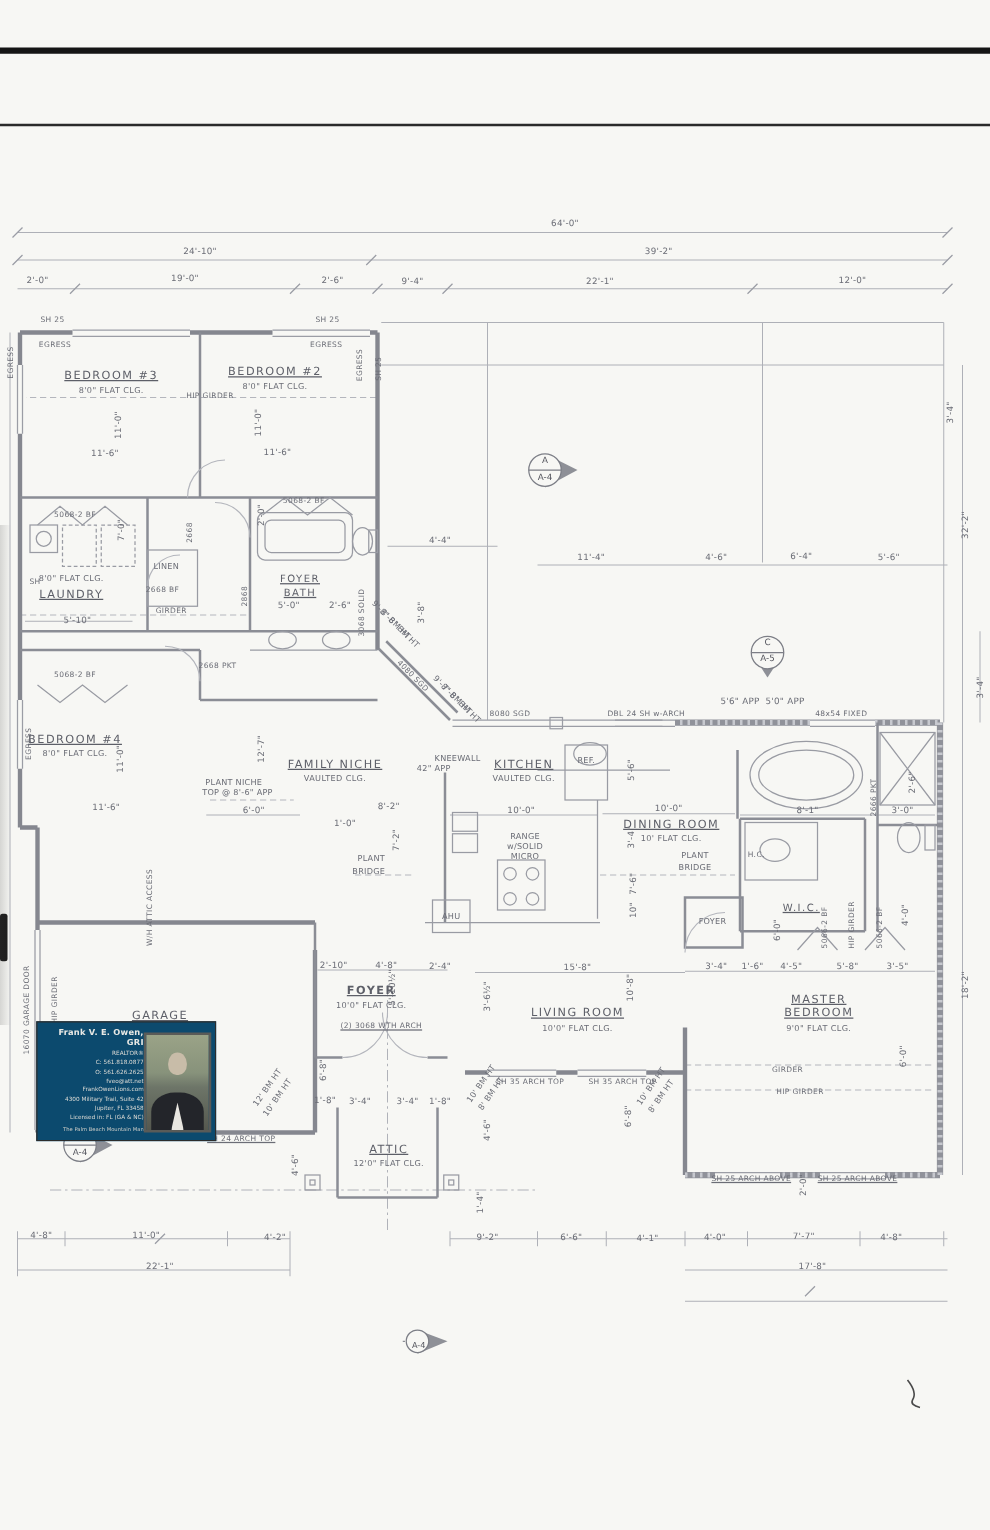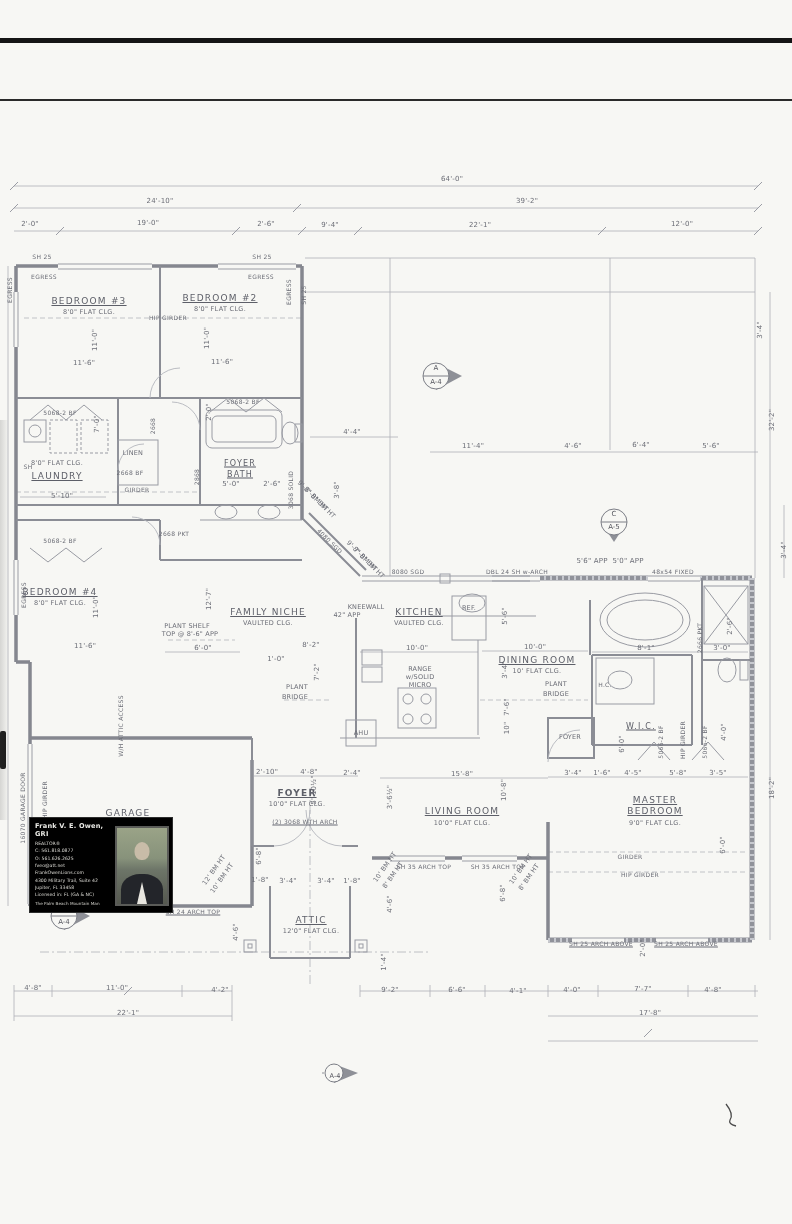--- a/index.html
+++ b/index.html
@@ -27,22 +27,22 @@
   .annot.rotb{transform:translate(-50%,-50%) rotate(-55deg);}
   
   .sec-marker{position:absolute;width:46px;height:38px;}
   .sec-marker svg{position:absolute;left:0;top:0;}
   .sec-marker .m-top,.sec-marker .m-bottom{position:absolute;width:30px;text-align:center;
         font-size:7px;color:#55565e;left:1px;}
   .sec-marker .m-top{top:4px;}
   .sec-marker .m-bottom{top:18px;}
   .sec-marker.small .m-bottom{top:10px;font-size:6.5px;left:-2px;}
   
-  .card{position:absolute;left:29px;top:817px;width:144px;height:96px;background:#000000;
-        box-shadow:0 0 0 1px #2c2d2d inset;display:flex;padding:5px 4px 4px 6px;box-sizing:border-box;}
+  .card{position:absolute;left:29px;top:817px;width:144px;height:96px;background:#0c4a6e;
+        box-shadow:0 0 0 1px #2c2d2d inset;display:flex;padding:5px 4px 4px 6px;box-sizing:border-box;text-align:right;}
   .card-left{flex:1;color:#e9e9e5;overflow:hidden;}
   .card-name{font-size:6.6px;font-weight:bold;letter-spacing:.2px;margin-bottom:2px;}
   .card-line{font-size:4.6px;line-height:1.6;color:#dddcd6;}
   .card-tagline{font-size:4.2px;margin-top:2px;color:#cfcec8;}
   .card-photo{width:50px;height:76px;margin-top:4px;border:2px solid #5a5b58;position:relative;
         background:linear-gradient(180deg,#9aa387 0%,#87927b 40%,#6d7568 55%,#55584f 100%);overflow:hidden;}
   .card-photo .head{position:absolute;left:50%;top:14px;transform:translateX(-50%);
         width:15px;height:18px;border-radius:50% 50% 45% 45%;background:#c8bca8;}
   .card-photo .suit{position:absolute;left:50%;bottom:-4px;transform:translateX(-50%);
         width:42px;height:34px;border-radius:45% 45% 0 0;background:#23252a;}
@@ -248,21 +248,21 @@
       <span class="annot spec rot" style="left: 196px; top: 477px;">2868</span>
       <span class="annot spec rot" style="left: 290px; top: 490px;">3068 SOLID</span>
       <span class="annot spec" style="left: 174px; top: 533px;">2668 PKT</span>
       <span class="annot spec" style="left: 60px; top: 540px;">5068-2 BF</span>
       <span class="annot room" style="left: 60px; top: 592px;">BEDROOM #4</span>
       <span class="annot sub" style="left: 60px; top: 603px;">8'0" FLAT CLG.</span>
       <span class="annot spec rot" style="left: 23px; top: 595px;">EGRESS</span>
       <span class="annot dim rot" style="left: 96px; top: 607px;">11'-0"</span>
       <span class="annot dim" style="left: 85px; top: 646px;">11'-6"</span>
       <span class="annot dim rot" style="left: 209px; top: 599px;">12'-7"</span>
-      <span class="annot note" style="left: 187px; top: 626px;">PLANT SHELF</span>
+      <span class="annot note" style="left: 187px; top: 626px;">PLANT NICHE</span>
       <span class="annot note" style="left: 190px; top: 634px;">TOP @ 8'-6" APP</span>
       <span class="annot dim" style="left: 203px; top: 648px;">6'-0"</span>
       <span class="annot room" style="left: 268px; top: 612px;">FAMILY NICHE</span>
       <span class="annot sub" style="left: 268px; top: 623px;">VAULTED CLG.</span>
       <span class="annot note" style="left: 350px; top: 607px; margin-left: 16px;">KNEEWALL</span>
       <span class="annot note" style="left: 347px; top: 615px;">42" APP</span>
       <span class="annot room" style="left: 419px; top: 612px;">KITCHEN</span>
       <span class="annot sub" style="left: 419px; top: 623px;">VAULTED CLG.</span>
       <span class="annot note" style="left: 469px; top: 608px;">REF.</span>
       <span class="annot dim" style="left: 311px; top: 645px;">8'-2"</span>

